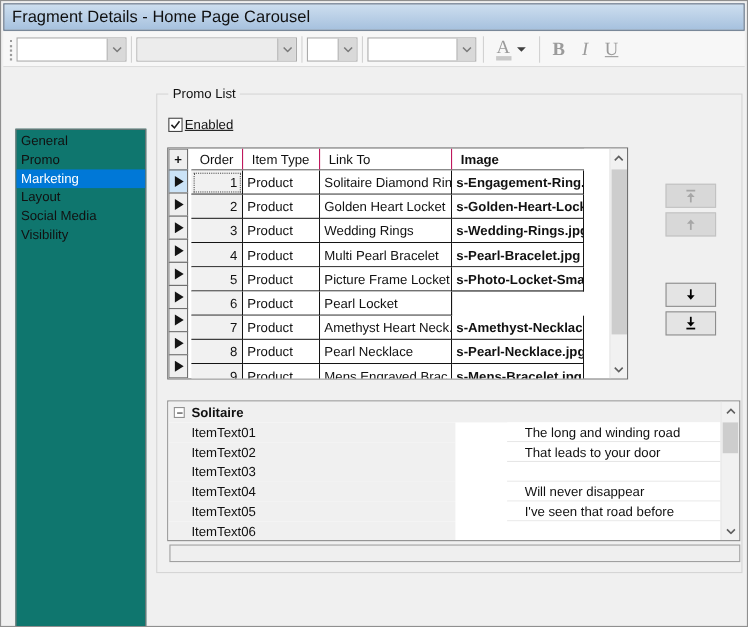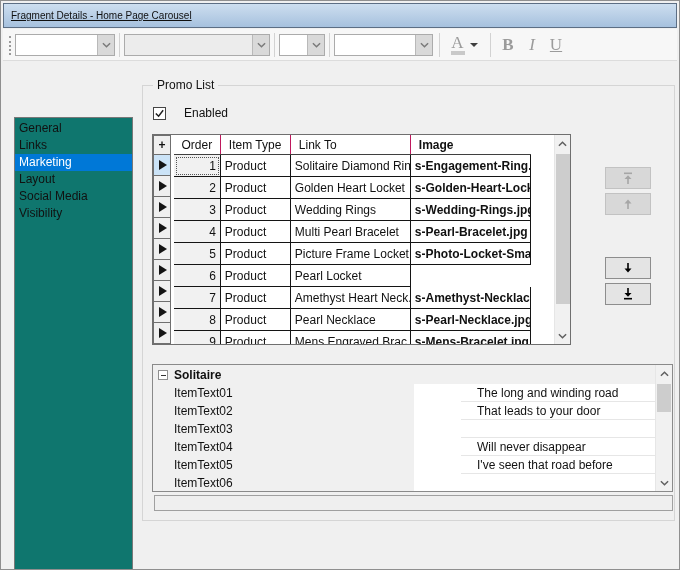--- a/index.html
+++ b/index.html
@@ -4,21 +4,21 @@
 <style>
   * { margin:0; padding:0; box-sizing:border-box; }
   html,body { background:#e8e8e8; font-family:"Liberation Sans", sans-serif; }
   .window { position:relative; width:680px; height:570px; background:#f0f0f0;
             border:1px solid #8f8f8f; overflow:hidden; }
 
   
   .titlebar { position:absolute; left:2px; top:2px; right:2px; height:25px;
               background:linear-gradient(#cddeef,#a6c1de);
               border:1px solid #5c6e84; display:flex; align-items:center; }
-  .titlebar .title { font-size:10px; color:#101010; padding-left:7px;text-decoration:underline; }
+  .titlebar .title { font-size:15px; color:#101010; padding-left:7px; }
 
   
   .toolbar { position:absolute; left:2px; top:28px; right:2px; height:32px;
              background:#f7f7f7; border-bottom:1px solid #dcdcdc; }
   .grip { position:absolute; left:6px; top:7px; height:19px; width:3px;
           border-left:2px dotted #9a9a9a; }
   .combo { position:absolute; top:5px; height:22px; border:1px solid #ababab;
            background:#fff; display:flex; }
   .combo .field { flex:1; }
   .combo.dim .field { background:#ececec; }
@@ -45,21 +45,21 @@
   .groupbox { position:absolute; left:141px; top:84px; width:533px; height:436px;
               border:1px solid #d5d5d5; }
   .group-label { position:absolute; left:10px; top:-8px; background:#f0f0f0;
                  padding:0 4px; font-size:12px; color:#111; }
 
   
   .check-row { position:absolute; left:152px; top:105px; display:flex;
                align-items:center; }
   .checkbox { width:13px; height:13px; background:#fff; border:1px solid #454545;
               display:flex; align-items:center; justify-content:center; }
-  .check-label { font-size:12px; margin-left:18px; color:#111; }
+  .check-label { font-size:12px; margin-left:2px; color:#111;text-decoration:underline; }
 
   
   .grid { position:absolute; left:151px; top:133px; width:419px; height:211px;
           border:1px solid #6f6f6f; background:#fff; display:flex; overflow:hidden; }
   .selcol { width:18px; }
   .selcol .sc { width:18px; height:20px; background:#efefef; border:1px solid #6f6f6f;
                 display:flex; align-items:center; justify-content:center;
                 font-size:12px; font-weight:bold; color:#111; }
   .selcol .sc + .sc { margin-top:-1px; height:22px; }
   .selcol .sc.cur { background:#cbe3f7; }
@@ -185,21 +185,21 @@
     </div>
     <div class="tsep" style="left:487px;"></div>
 
     <div class="tbtn" style="left:493px; width:24px; font-weight:bold;">B</div>
     <div class="tbtn" style="left:518px; width:22px; font-style:italic;">I</div>
     <div class="tbtn" style="left:541px; width:24px; text-decoration:underline;">U</div>
   </div>
 
   <div class="sidebar">
     <div class="side-item">General</div>
-    <div class="side-item">Links</div>
+    <div class="side-item">Promo</div>
     <div class="side-item sel">Marketing</div>
     <div class="side-item">Layout</div>
     <div class="side-item">Social Media</div>
     <div class="side-item">Visibility</div>
   </div>
 
   <div class="groupbox">
     <div class="group-label">Promo List</div>
   </div>
 

